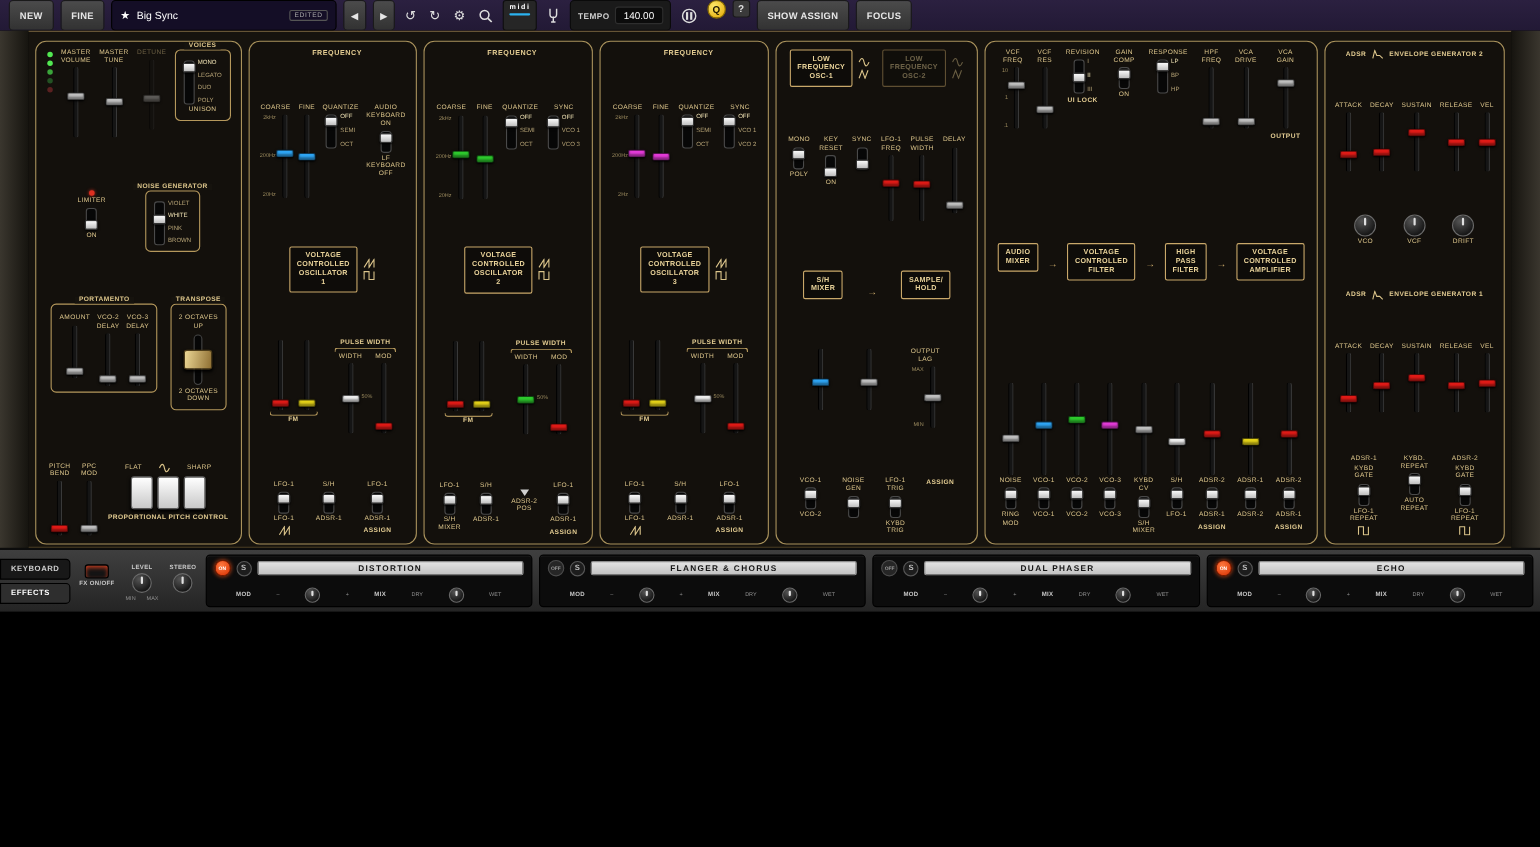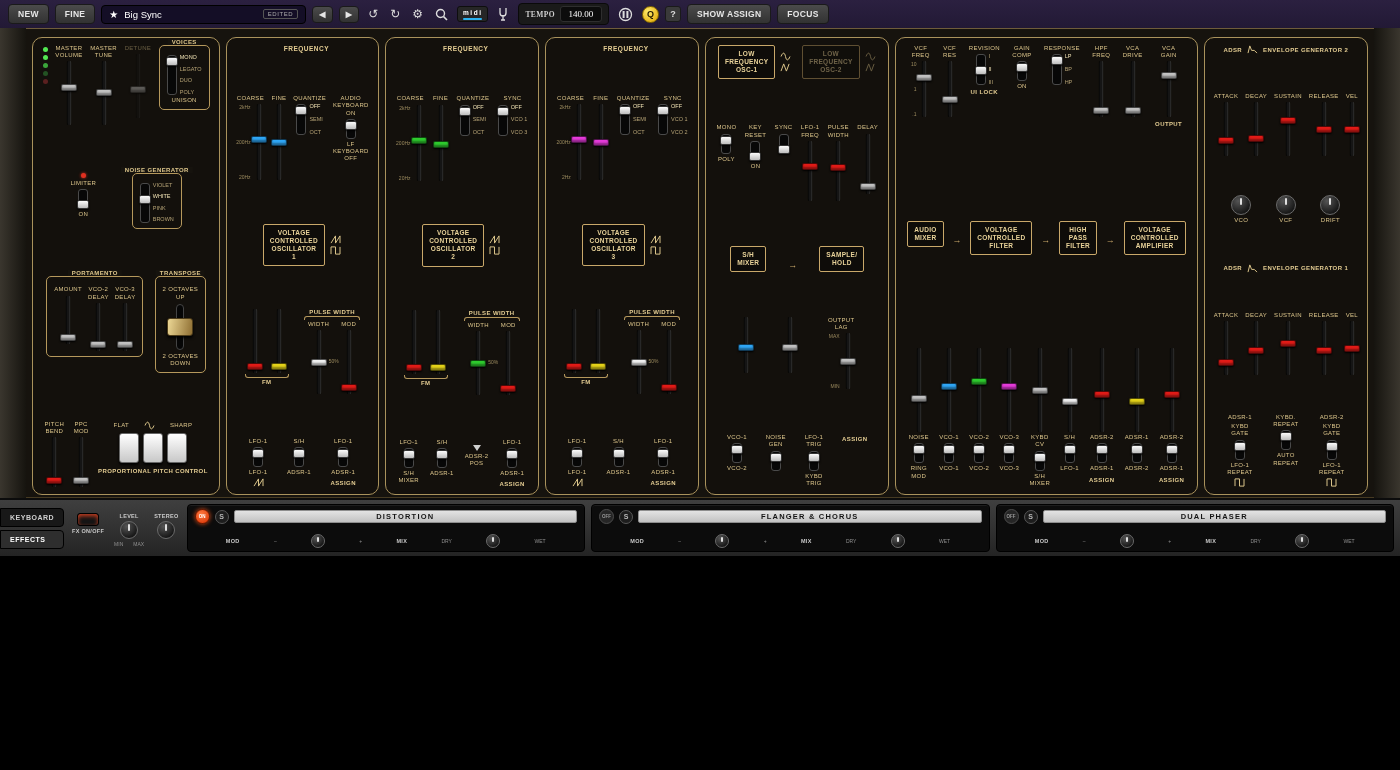--- a/index.html
+++ b/index.html
@@ -1,28 +1,28 @@
 <!DOCTYPE html>
 <html><head>
 <meta charset="utf-8">
 <style>
   * { margin:0; padding:0; box-sizing:border-box; }
   body { background:#000; font-family:"Liberation Sans", sans-serif; }
   .app { width:1400px; height:770px; background:#000; position:relative; overflow:hidden; }
 
   
-  .toolbar { height:28px; background:linear-gradient(#2b2040,#221935); display:flex; align-items:center; gap:6px; padding:0 8px; }
+  .toolbar { height:28px; background:linear-gradient(#2b2040,#221935); display:flex; gap:6px; padding:0 8px; }
   .tbtn { background:linear-gradient(#4b4b4b,#323232); border:1px solid #1a1a1a; border-radius:4px; color:#e6e6e6; font-size:8.5px; font-weight:bold; padding:4px 9px; letter-spacing:.3px; cursor:pointer; font-family:inherit; }
   .tsq { padding:3px 6px; font-size:8px; }
   .tico { background:transparent; border:none; color:#dcdcdc; font-size:12px; line-height:1; cursor:pointer; padding:2px 3px; display:flex; align-items:center; justify-content:center; font-family:inherit;}
   .preset { background:#140e26; border:1px solid #000; border-radius:4px; display:flex; align-items:center; gap:6px; padding:3px 7px; width:205px; }
   .star { color:#ffffff; font-size:10px; }
   .pname { color:#fff; font-size:9.5px; flex:1; text-align:left; }
   .edited { font-size:6px; color:#a9a9a9; border:1px solid #555; border-radius:2px; padding:1px 4px; letter-spacing:.6px; }
-  .tempo { display:flex; align-items:center; gap:5px; background:#1a1a1a; border:1px solid #0a0a0a; border-radius:4px; padding:2px 6px;font-family:Liberation Serif, serif; }
+  .tempo { display:flex; align-items:center; gap:5px; background:#1a1a1a; border:1px solid #0a0a0a; border-radius:4px; padding:2px 6px; }
   .tempo .tl { color:#cfcfcf; font-size:7.5px; font-weight:bold; letter-spacing:.4px; }
   .tfield { background:#0c0c0c; border:1px solid #2e2e2e; border-radius:3px; color:#fff; font-size:9px; padding:2px 7px; min-width:42px; text-align:center; }
   .qbtn { width:17px; height:17px; border-radius:50%; background:radial-gradient(circle at 35% 30%, #ffe96a, #e0a400); color:#201800; font-weight:bold; font-size:9px; border:1px solid #8a6d00; display:flex; align-items:center; justify-content:center; cursor:pointer; font-family:inherit;}
   .helpbtn { width:16px; height:16px; border-radius:3px; background:#3a3a3a; color:#ddd; font-size:9px; font-weight:bold; border:1px solid #1a1a1a; display:flex; align-items:center; justify-content:center; cursor:pointer; font-family:inherit;}
   .midi { background:#262626; border:1px solid #0e0e0e; border-radius:3px; padding:2px 5px 1px; display:flex; flex-direction:column; align-items:center; cursor:pointer; }
   .midi .mtxt { color:#fff; font-size:6.5px; font-weight:bold; letter-spacing:1.5px; }
   .midi .mline { width:100%; height:2px; background:#2bb3f0; margin-top:2px; border-radius:1px; }
   .isvg { display:block; }
 
   
@@ -1477,16 +1477,37 @@
             </div>
             <div class="fxs">+</div>
             <div class="fxl">MIX</div>
             <div class="fxs">DRY</div>
             <div class="knob k14">
               <div class="ptr"></div>
             </div>
             <div class="fxs">WET</div>
           </div>
         </div>
+        <div class="slot">
+          <div class="srow1">
+            <div class="pwr on">ON</div>
+            <div class="solo">S</div>
+            <div class="fxname">ECHO</div>
+          </div>
+          <div class="srow2">
+            <div class="fxl">MOD</div>
+            <div class="fxs">–</div>
+            <div class="knob k14">
+              <div class="ptr"></div>
+            </div>
+            <div class="fxs">+</div>
+            <div class="fxl">MIX</div>
+            <div class="fxs">DRY</div>
+            <div class="knob k14">
+              <div class="ptr"></div>
+            </div>
+            <div class="fxs">WET</div>
+          </div>
+        </div>
       </div>
   </div>
 
 </div>
 
 </body></html>

